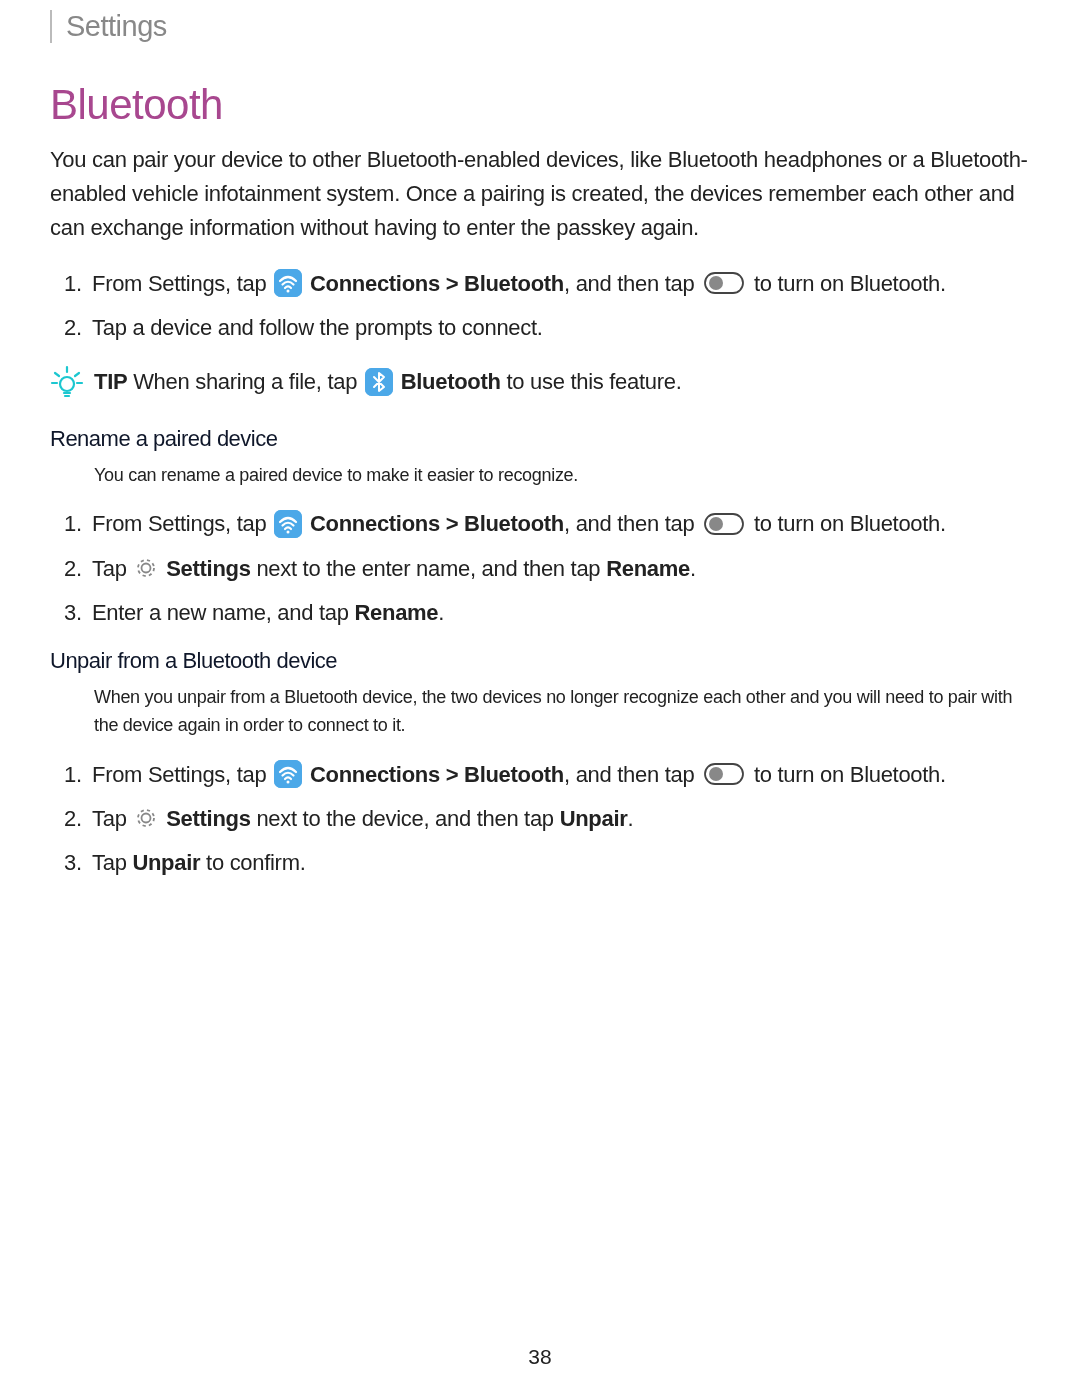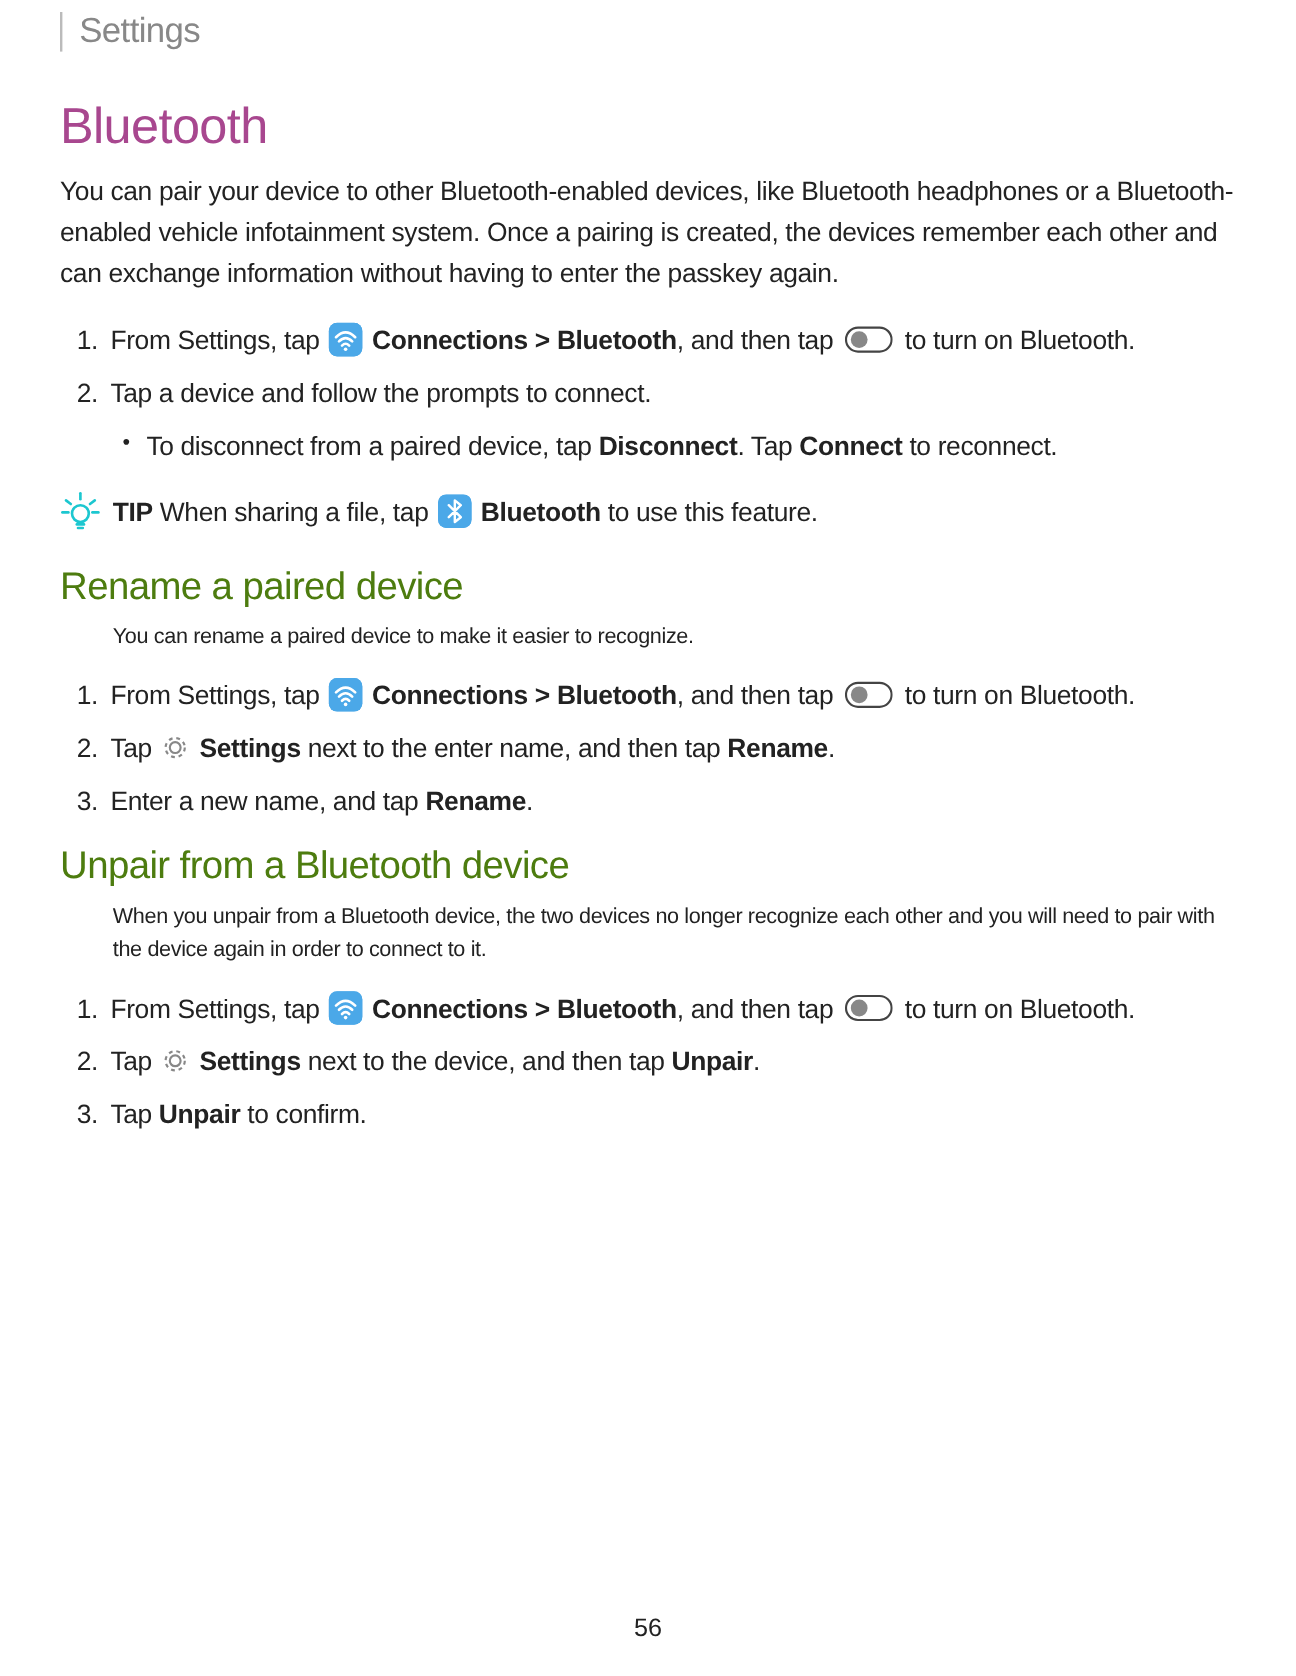--- a/index.html
+++ b/index.html
@@ -142,22 +142,22 @@
     width: 100%;
     height: 100%;
   }
   .tip-text {
     font-size: 22px;
     line-height: 1.55;
     letter-spacing: -0.3px;
     padding-top: 2px;
   }
   .section-title {
-    font-size: 32px;
-    color: #4d7c0f;
+    font-size: 22px;
+    color: #0f172a;
     font-weight: 400;
     letter-spacing: -0.5px;
     margin-bottom: 10px;
   }
   .section-intro {
     font-size: 18px;
     line-height: 1.55;
     letter-spacing: -0.3px;
     margin-bottom: 18px;
     margin-left: 44px;
@@ -209,25 +209,20 @@
     <span class="num">1.</span>
     <span>From Settings, tap </span><span class="icon-inline wifi-icon"><svg viewBox="0 0 28 28">
           <use href="#wifi-svg"></use>
         </svg></span> <span class="bold">Connections &gt; Bluetooth</span><span>, and then tap </span><span class="toggle-icon"><svg viewBox="0 0 40 24">
           <use href="#toggle-svg"></use>
         </svg></span><span> to turn on Bluetooth.</span>
   </li>
   <li>
     <span class="num">2.</span>
     <span>Tap a device and follow the prompts to connect.</span>
-    <ul>
-      <li>
-        <span>To disconnect from a paired device, tap </span><span class="bold">Disconnect</span><span>. Tap </span><span class="bold">Connect</span><span> to reconnect.</span>
-      </li>
-    </ul>
   </li>
 </ol>
 
 <div class="tip-row">
   <span class="tip-icon">
     <svg viewBox="0 0 34 34">
       <line x1="17" y1="2" x2="17" y2="7" stroke="#1cc7d0" stroke-width="2.2" stroke-linecap="round"></line>
       <line x1="5" y1="8" x2="9" y2="11" stroke="#1cc7d0" stroke-width="2.2" stroke-linecap="round"></line>
       <line x1="29" y1="8" x2="25" y2="11" stroke="#1cc7d0" stroke-width="2.2" stroke-linecap="round"></line>
       <line x1="2" y1="18" x2="7" y2="18" stroke="#1cc7d0" stroke-width="2.2" stroke-linecap="round"></line>
@@ -286,13 +281,13 @@
     <span>Tap </span><span class="settings-icon-inline"><svg viewBox="0 0 24 24">
           <use href="#gear-svg"></use>
         </svg></span> <span class="bold">Settings</span><span> next to the device, and then tap </span><span class="bold">Unpair</span><span>.</span>
   </li>
   <li>
     <span class="num">3.</span>
     <span>Tap </span><span class="bold">Unpair</span><span> to confirm.</span>
   </li>
 </ol>
 
-<div class="page-number">56</div>
+<div class="page-number">38</div>
 
 </body></html>

